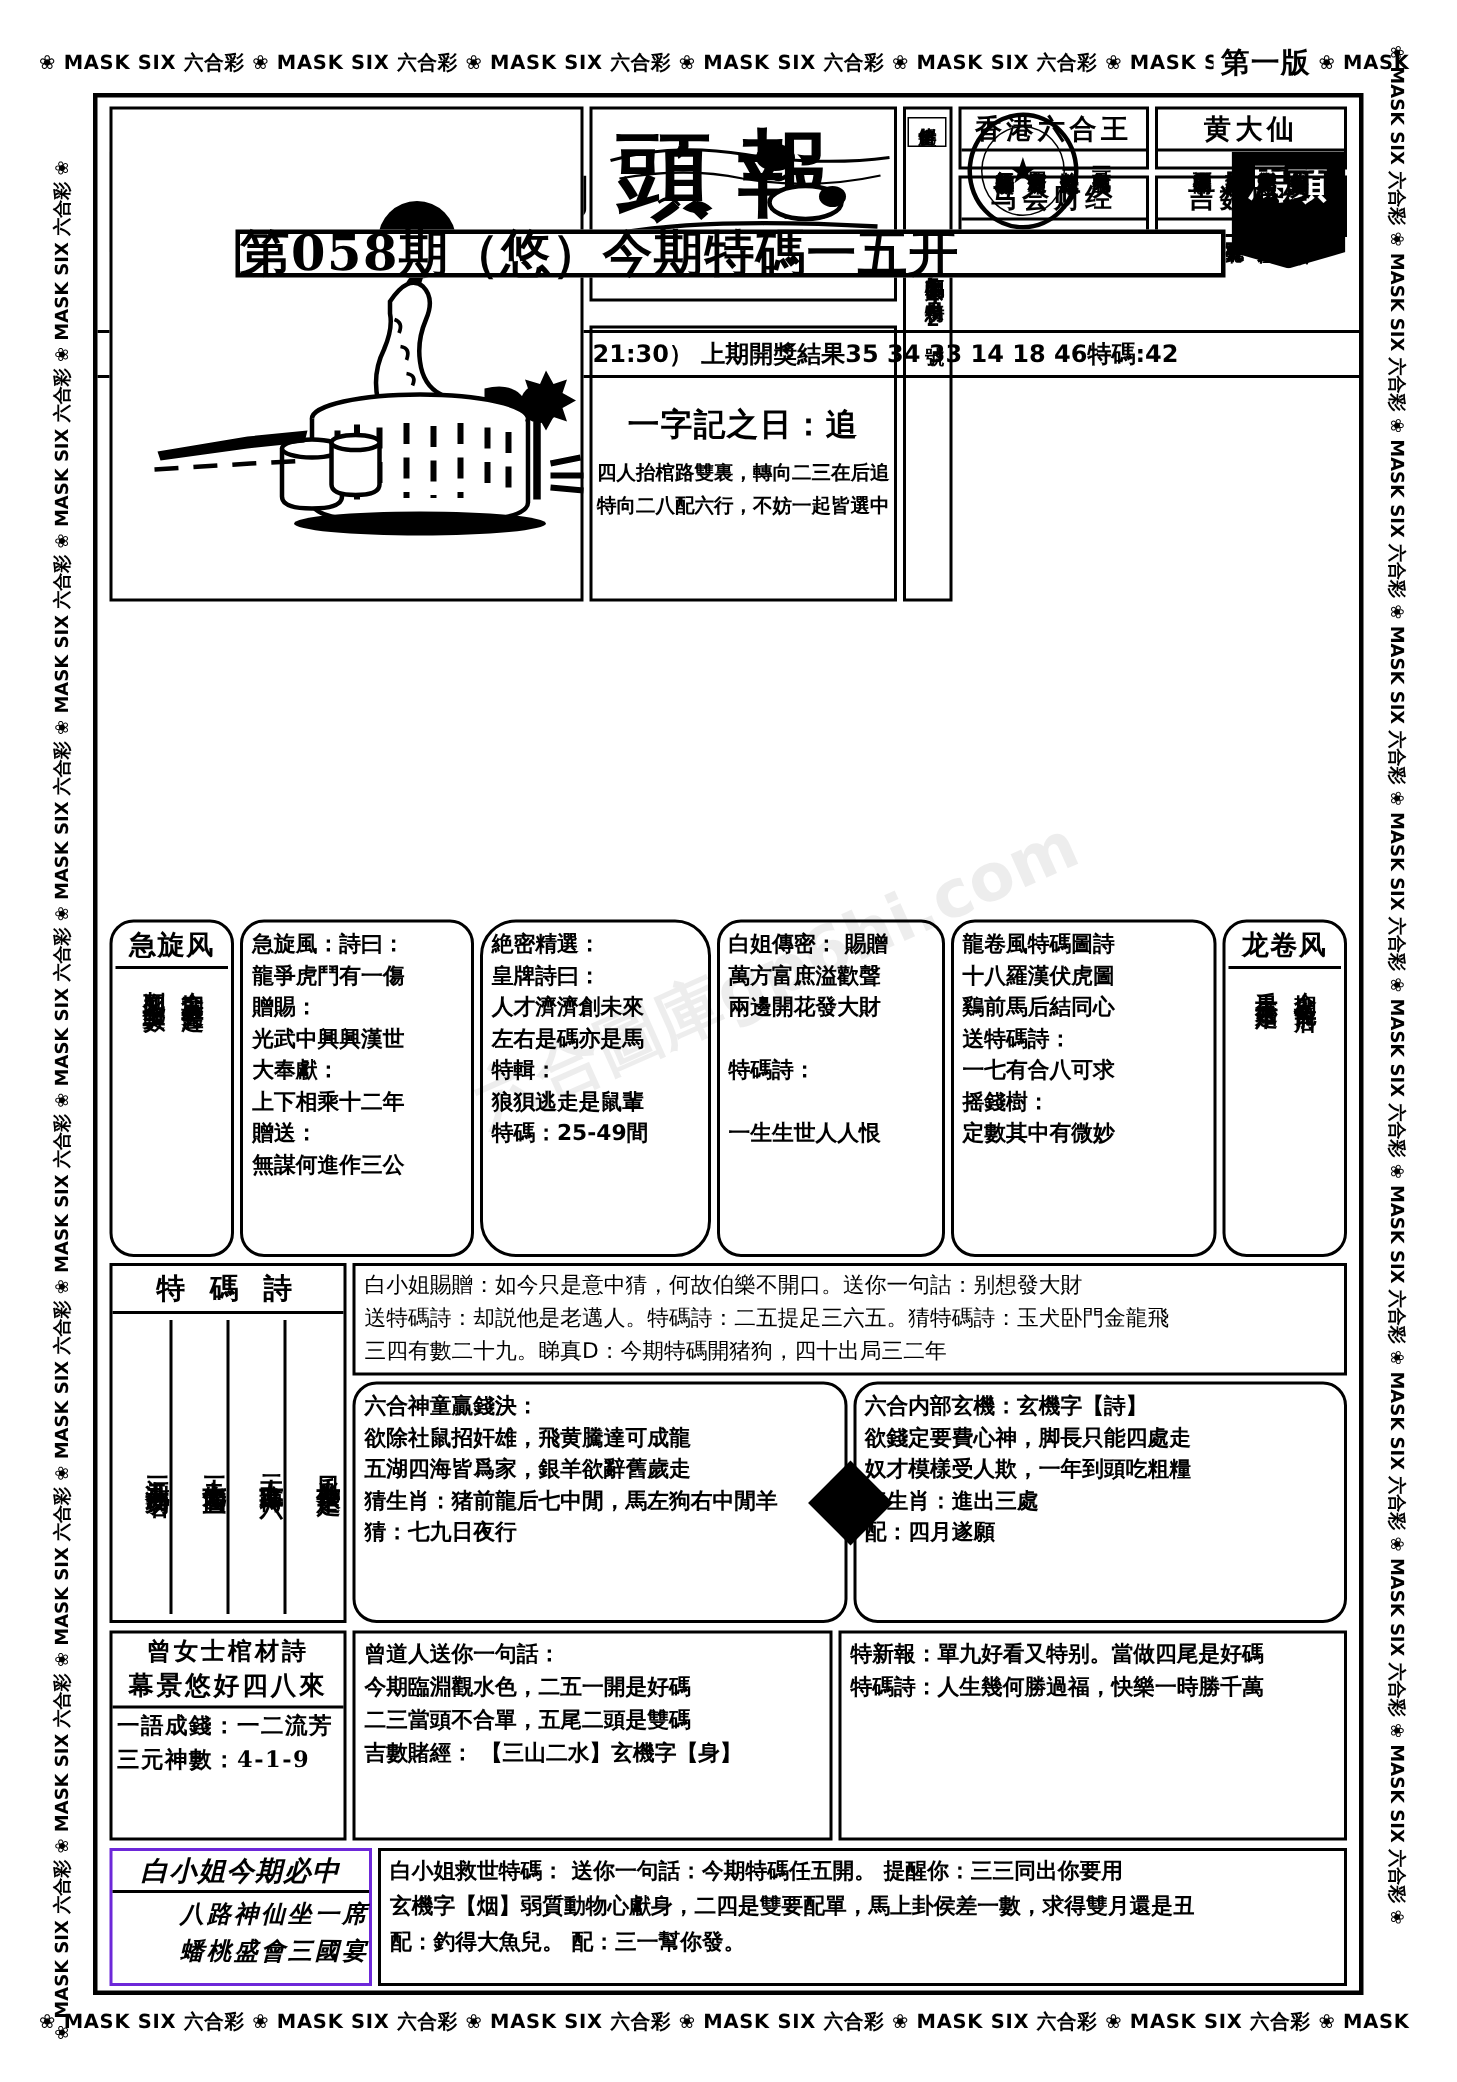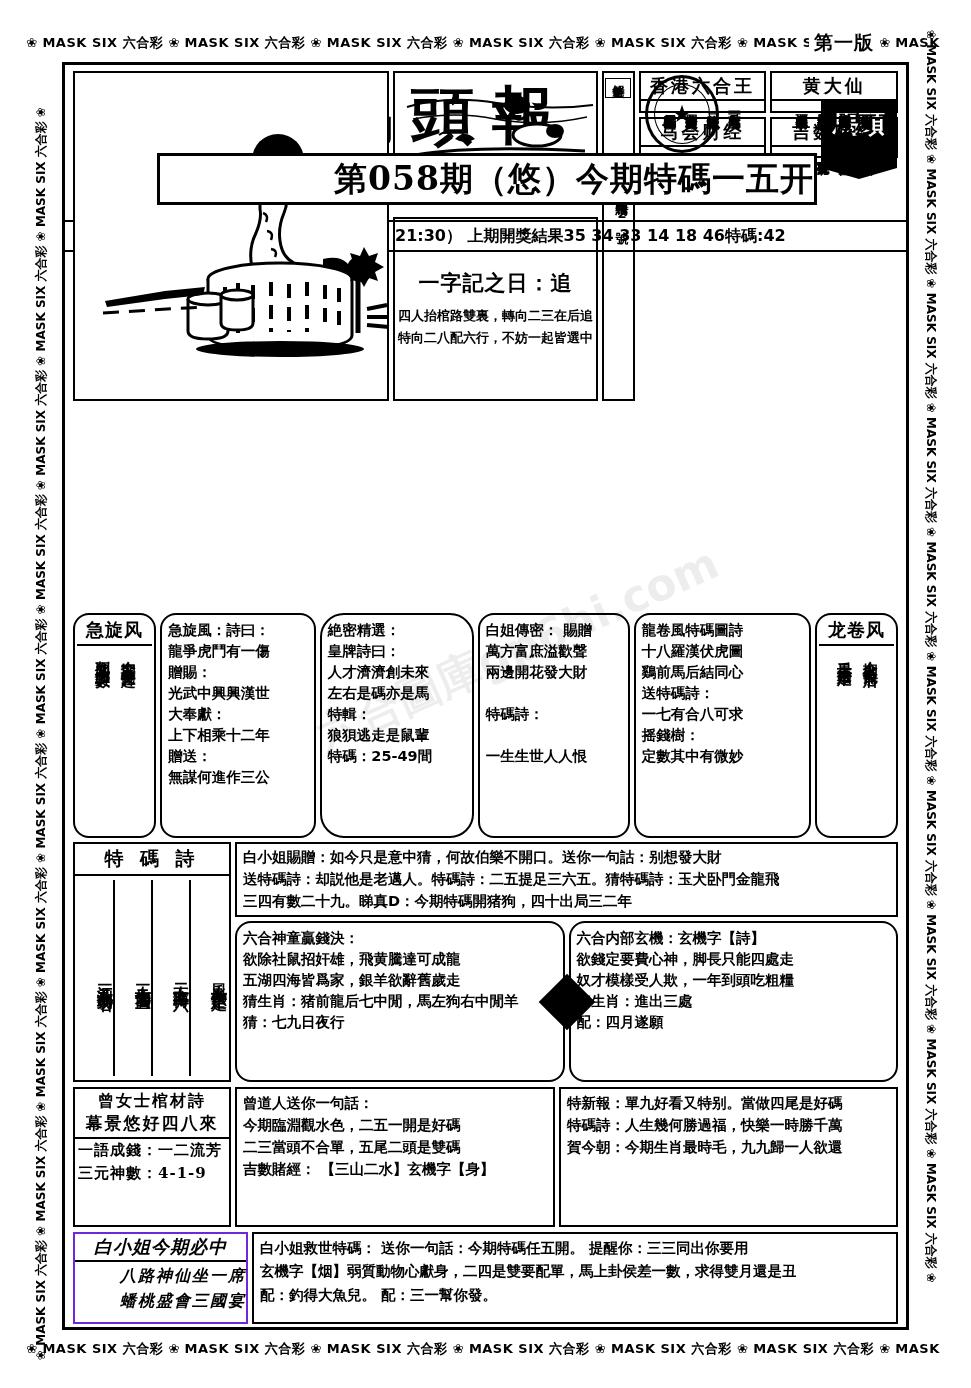--- a/index.html
+++ b/index.html
@@ -68,23 +68,23 @@
     background:#000; color:#fff;
     font-family:"DejaVu Serif","Liberation Serif",serif;
     font-size: 26px; font-weight:bold; text-align:center; line-height:1.1;
     padding-top: 8px;
     clip-path: polygon(0 0, 100% 0, 100% 86%, 50% 100%, 0 86%);
   }
   .flag.left { left: 8px; }
   .flag.right { left: 756px; }
 
   .headline-box {
-    position:absolute; left: 92px; top: 88px; width: 660px; height: 52px;
+    position:absolute; left: 92px; top: 88px; width: 660px; height: 32px;
     border: 3px solid #000; background:#fff;
-    display:flex; align-items:center; justify-content:flex-end; z-index:3;
+    display:flex; align-items:center; justify-content:flex-start; z-index:3;
   }
   .headline-box .txt {
     font-family:"DejaVu Serif","Liberation Serif",serif;
     font-size: 33px; font-weight:bold; letter-spacing: 1px; white-space:nowrap;
   }
 
   
   .date-strip {
     position:absolute; left: 0; top: 155px; width: 841px; height: 32px;
     border-top: 2px solid #000; border-bottom: 2px solid #000;
@@ -197,21 +197,21 @@
     font-family:"DejaVu Serif","Liberation Serif",serif;
     font-size: 16px; font-weight:bold; letter-spacing: 2px; line-height:1.05;
     flex:1; text-align:center; border-left: 2px solid #000; white-space:nowrap;
   }
   .tm-col:last-child { border-left:none; }
 
   .tm-right { flex:1; margin-left: 4px; display:flex; flex-direction:column; }
   .tm-top {
     border: 2px solid #000; padding: 3px 6px; margin-bottom: 4px;
   }
-  .tm-top .ln { font-size: 14.5px; font-weight:bold; line-height: 1.5; white-space:nowrap; }
+  .tm-top .ln { font-size: 14.5px; font-weight:normal; line-height: 1.5; white-space:nowrap; }
   .tm-two { flex:1; display:flex; position:relative;border-radius:23px; }
   .tm-two .caps { flex:1; }
   .diamond {
     position:absolute; left: 50%; top: 50%; width: 40px; height: 40px;
     transform: translate(-50%,-50%) rotate(45deg);
     background:#000; z-index:4;
   }
 
   
   .zn-wrap {
@@ -509,21 +509,20 @@
       </div>
       <div class="zn-mid">
         <div class="ln">曾道人送你一句話：</div>
         <div class="ln">今期臨淵觀水色，二五一開是好碼</div>
         <div class="ln">二三當頭不合單，五尾二頭是雙碼</div>
         <div class="ln">吉數賭經： 【三山二水】玄機字【身】</div>
       </div>
       <div class="zn-right">
         <div class="ln">特新報：單九好看又特别。當做四尾是好碼</div>
         <div class="ln">特碼詩：人生幾何勝過福，快樂一時勝千萬</div>
-        <div class="ln">賀今朝：今期生肖最時毛，九九歸一人欲還</div>
       </div>
     </div>
 
     <div class="bx-wrap">
       <div class="bx-left">
         <div class="bx-h">白小姐今期必中</div>
         <div class="bx-l">八路神仙坐一席</div>
         <div class="bx-l">蟠桃盛會三國宴</div>
       </div>
       <div class="bx-right">

